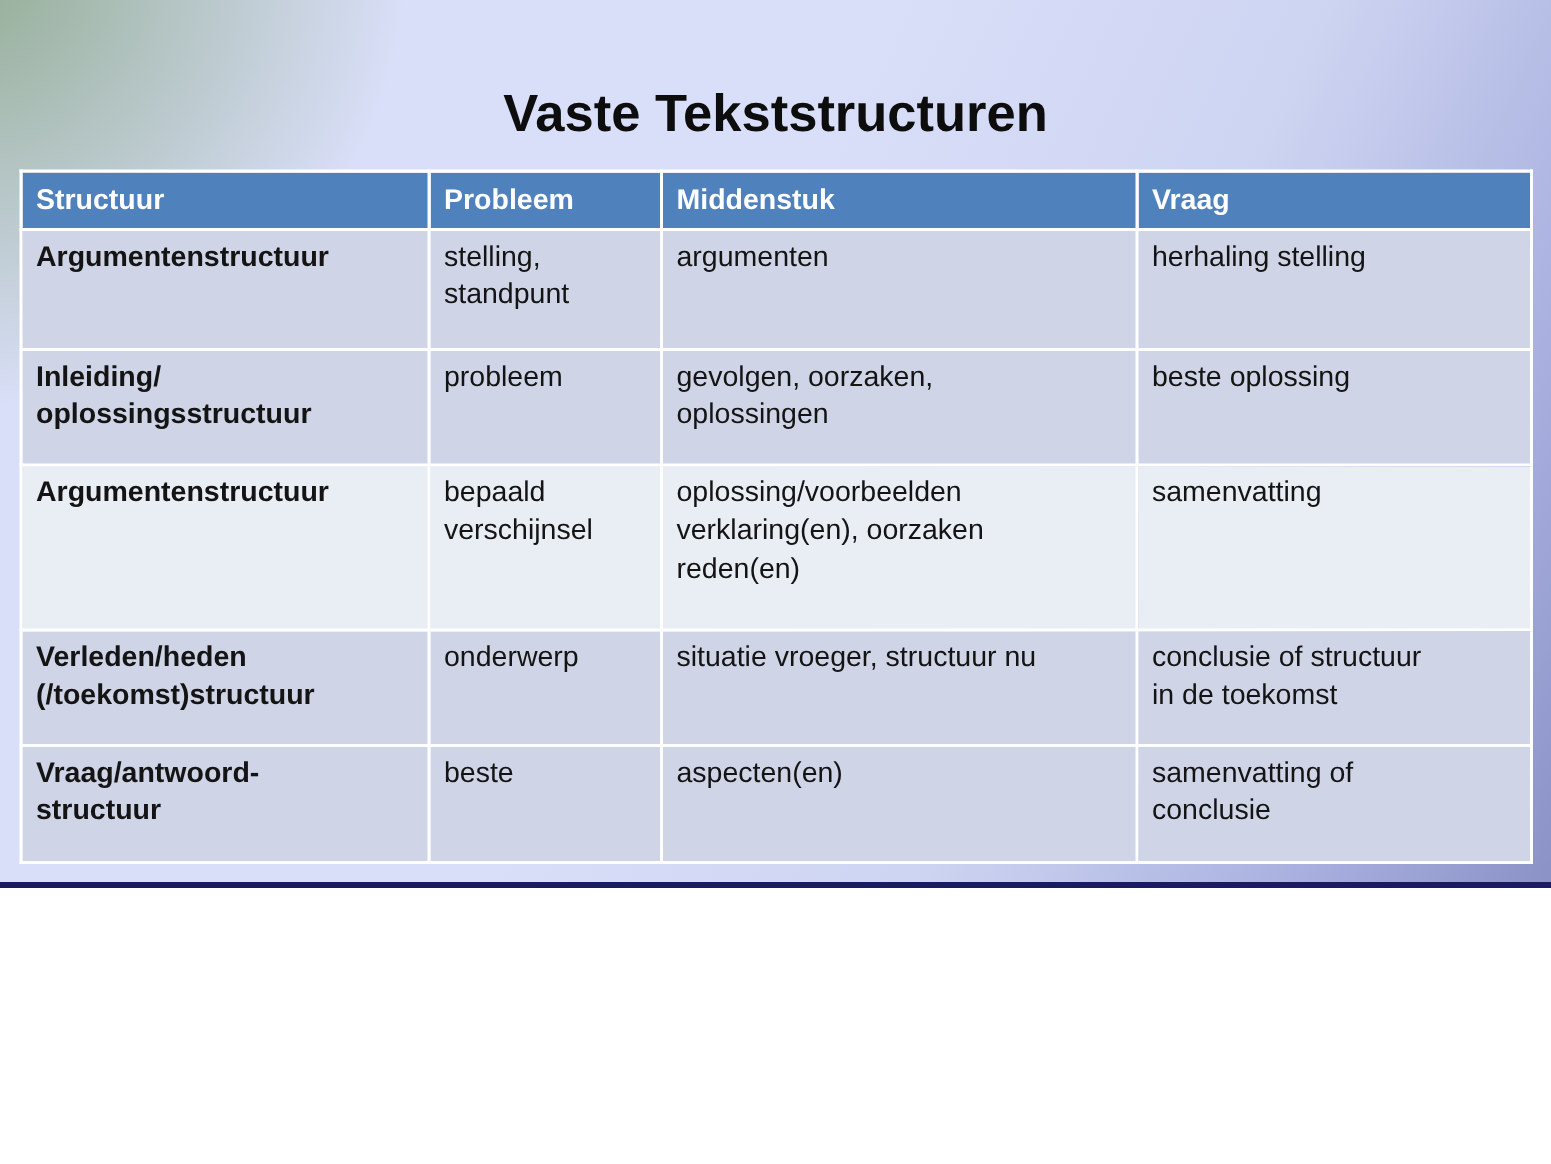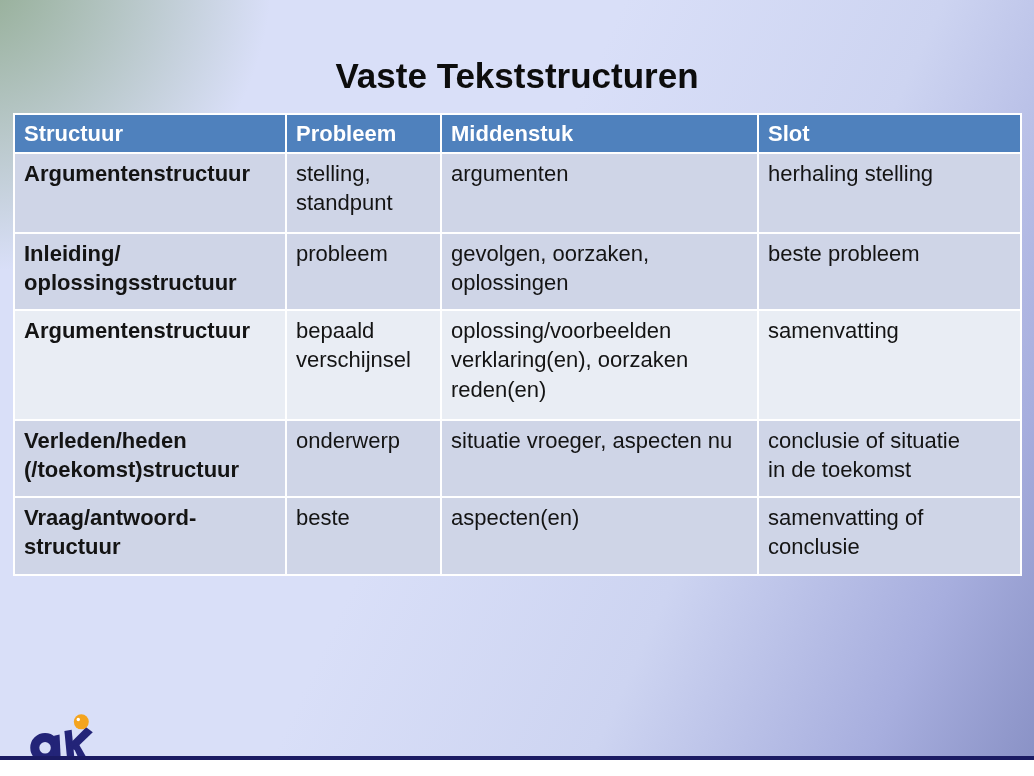--- a/index.html
+++ b/index.html
@@ -1,21 +1,21 @@
 <!DOCTYPE html>
 <html><head>
 <meta charset="utf-8">
 <style>
   html, body { margin: 0; padding: 0; }
   body { font-family: "Liberation Sans", sans-serif; }
 
   .slide {
     position: relative;
     width: 1034px;
-    height: 760px;
+    height: 592px;
     overflow: hidden;
     background:
       radial-gradient(circle 420px at -30px -30px, rgba(140,168,138,0.95), rgba(140,168,138,0.0) 72%),
       linear-gradient(115deg, #d9dff8 45%, #cdd4f1 68%, #a7aede 88%, #8a92c6 100%);
   }
 
   .slide-title {
     position: absolute;
     top: 56px;
     left: 0;
@@ -38,21 +38,21 @@
   table.structures col.c1 { width: 272px; }
   table.structures col.c2 { width: 155px; }
   table.structures col.c3 { width: 317px; }
   table.structures col.c4 { width: 263px; }
 
   table.structures th, table.structures td {
     border: 2px solid #ffffff;
     vertical-align: top;
     text-align: left;
     padding: 5px 0 4px 9px;
-    font-size: 22px;
+    font-size: 19px;
     line-height: 1.33;
     color: #141414;
     white-space: pre-line;
     overflow: hidden;
   }
 
   table.structures thead tr { height: 39px; }
   table.structures th {
     background: #4f81bd;
     color: #ffffff;
@@ -101,54 +101,54 @@
         <col class="c1">
         <col class="c2">
         <col class="c3">
         <col class="c4">
       </colgroup>
     <thead>
       <tr>
         <th>Structuur</th>
         <th>Probleem</th>
         <th>Middenstuk</th>
-        <th>Slot</th>
+        <th>Vraag</th>
       </tr>
     </thead>
     <tbody>
       <tr class="band-dark r1">
         <td class="colhead">Argumentenstructuur</td>
         <td>stelling,
 standpunt</td>
         <td>argumenten</td>
         <td>herhaling stelling</td>
       </tr>
       <tr class="band-dark r3">
         <td class="colhead">Inleiding/
 oplossingsstructuur</td>
         <td>probleem</td>
         <td>gevolgen, oorzaken,
 oplossingen</td>
-        <td>beste probleem</td>
+        <td>beste oplossing</td>
       </tr>
       <tr class="band-light r4">
         <td class="colhead">Argumentenstructuur</td>
         <td>bepaald
 verschijnsel</td>
         <td>oplossing/voorbeelden
 verklaring(en), oorzaken
 reden(en)</td>
         <td>samenvatting</td>
       </tr>
       <tr class="band-dark r5">
         <td class="colhead">Verleden/heden
 (/toekomst)structuur</td>
         <td>onderwerp</td>
-        <td>situatie vroeger, aspecten nu</td>
-        <td>conclusie of situatie
+        <td>situatie vroeger, structuur nu</td>
+        <td>conclusie of structuur
 in de toekomst</td>
       </tr>
       <tr class="band-dark r7">
         <td class="colhead">Vraag/antwoord-
 structuur</td>
         <td>beste</td>
         <td>aspecten(en)</td>
         <td>samenvatting of
 conclusie</td>
       </tr>

